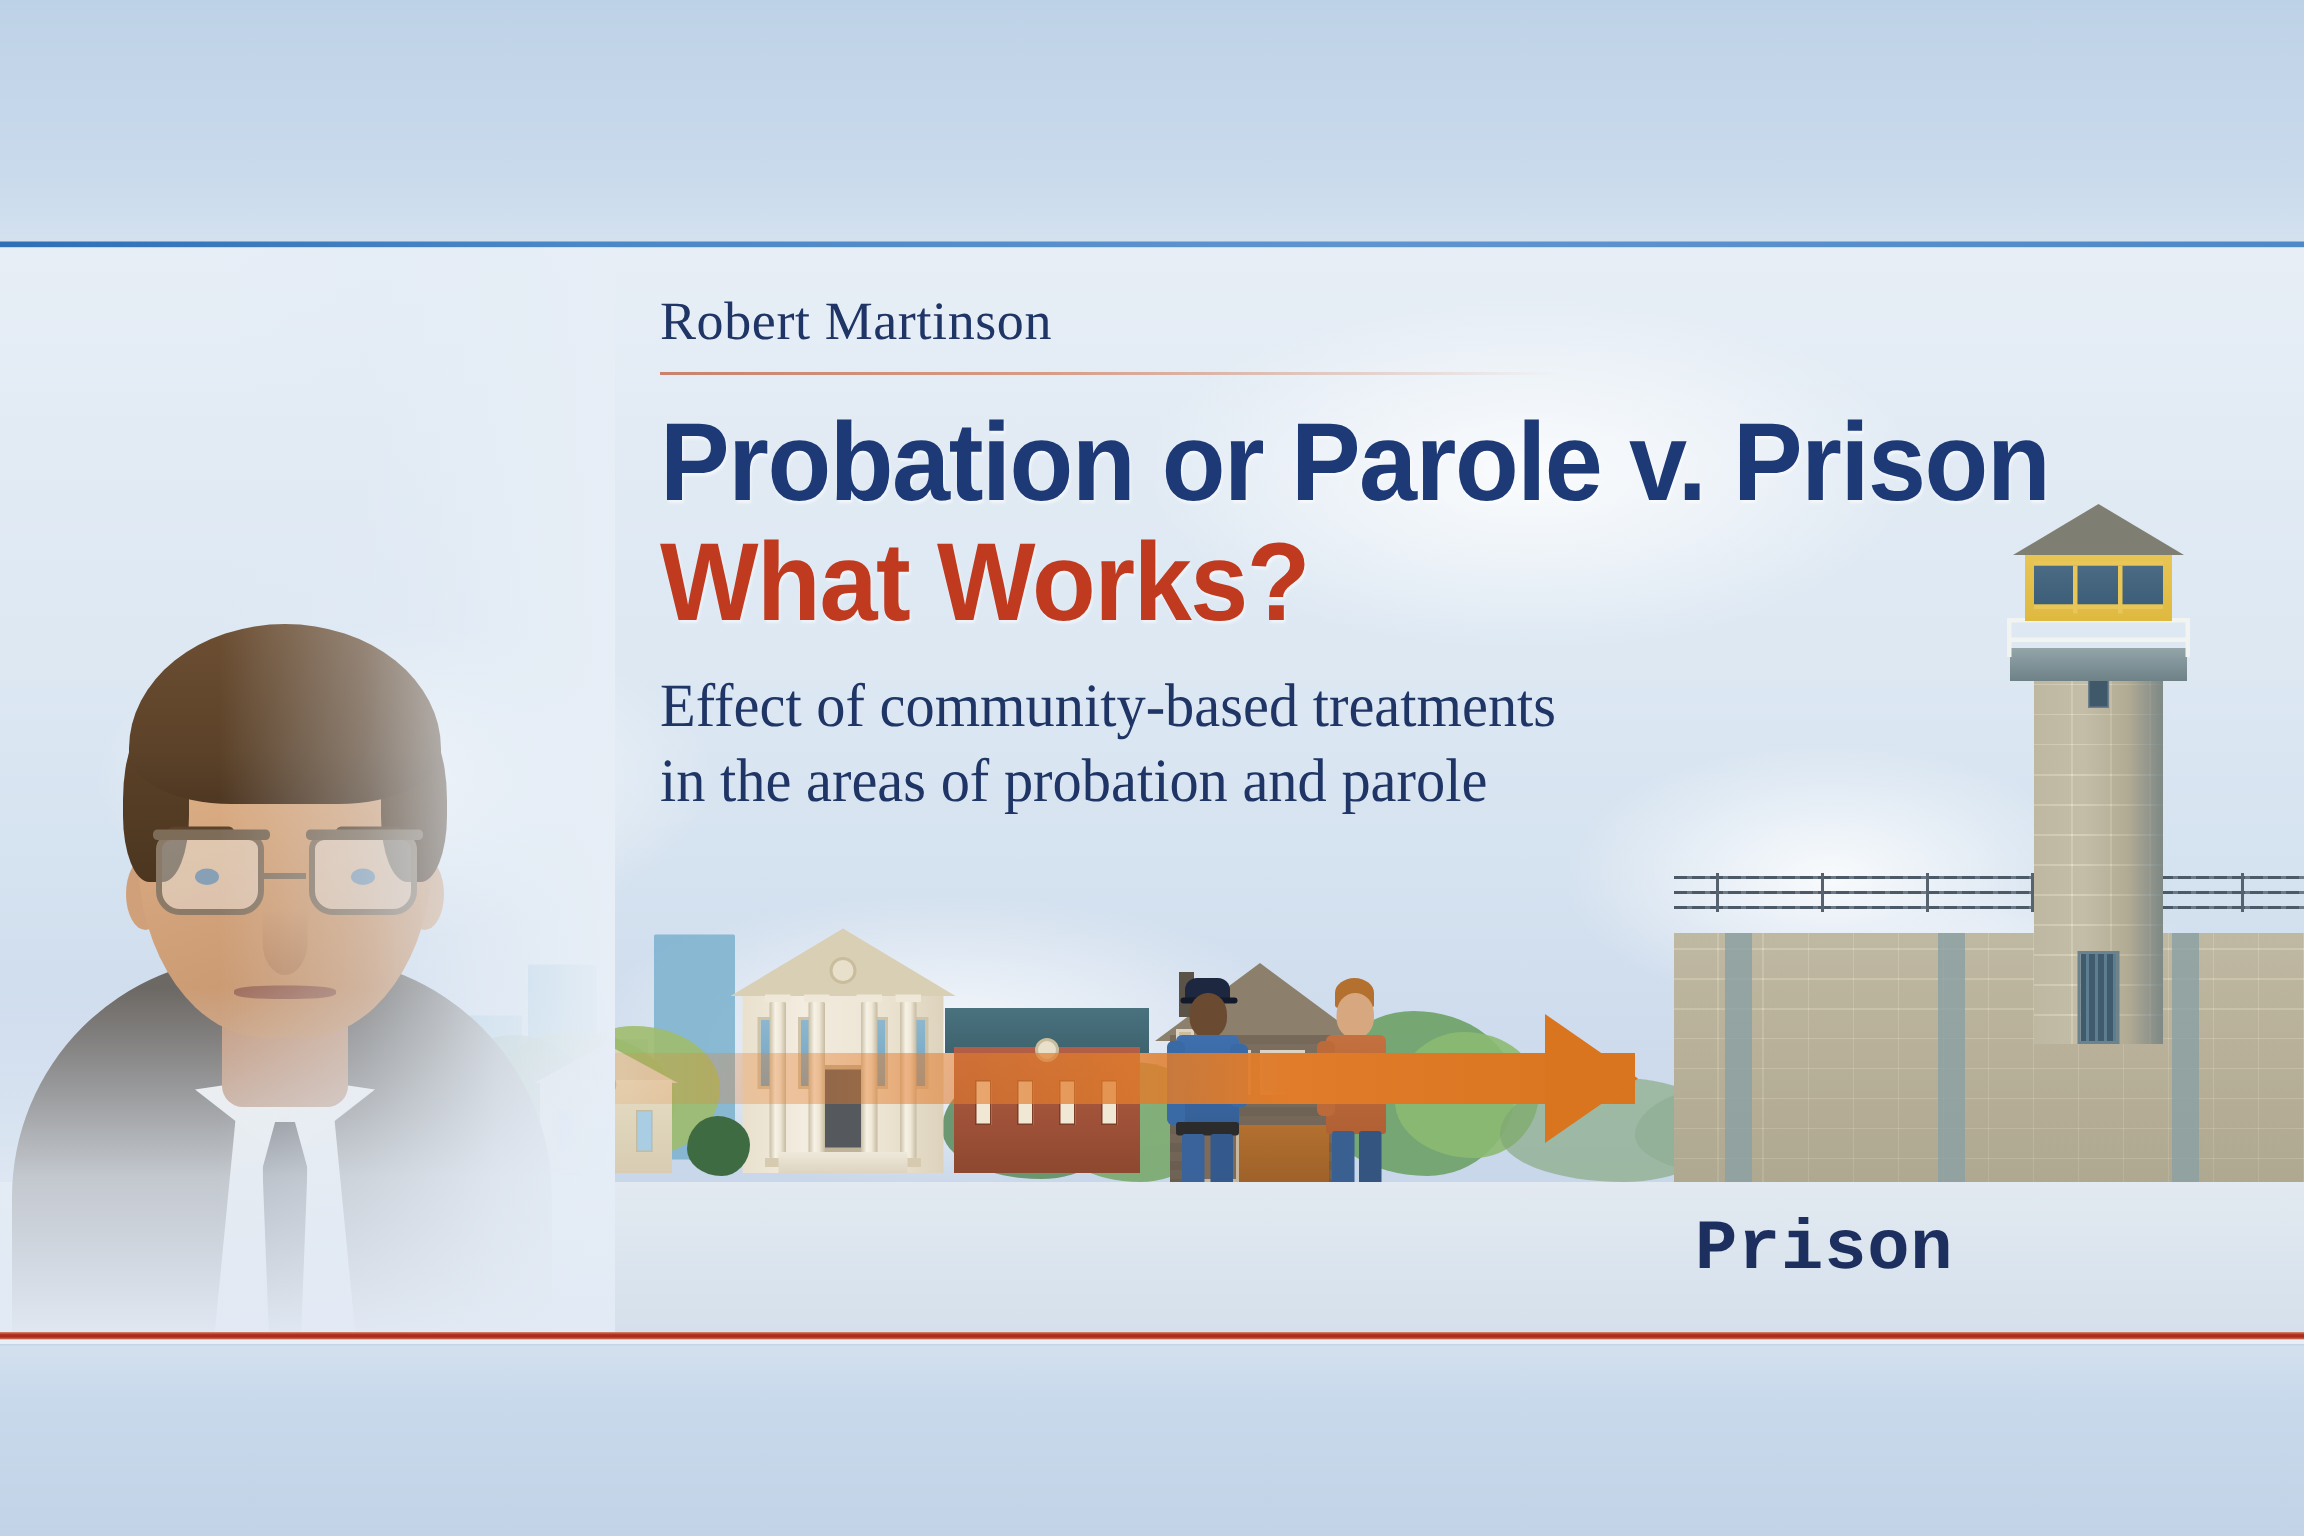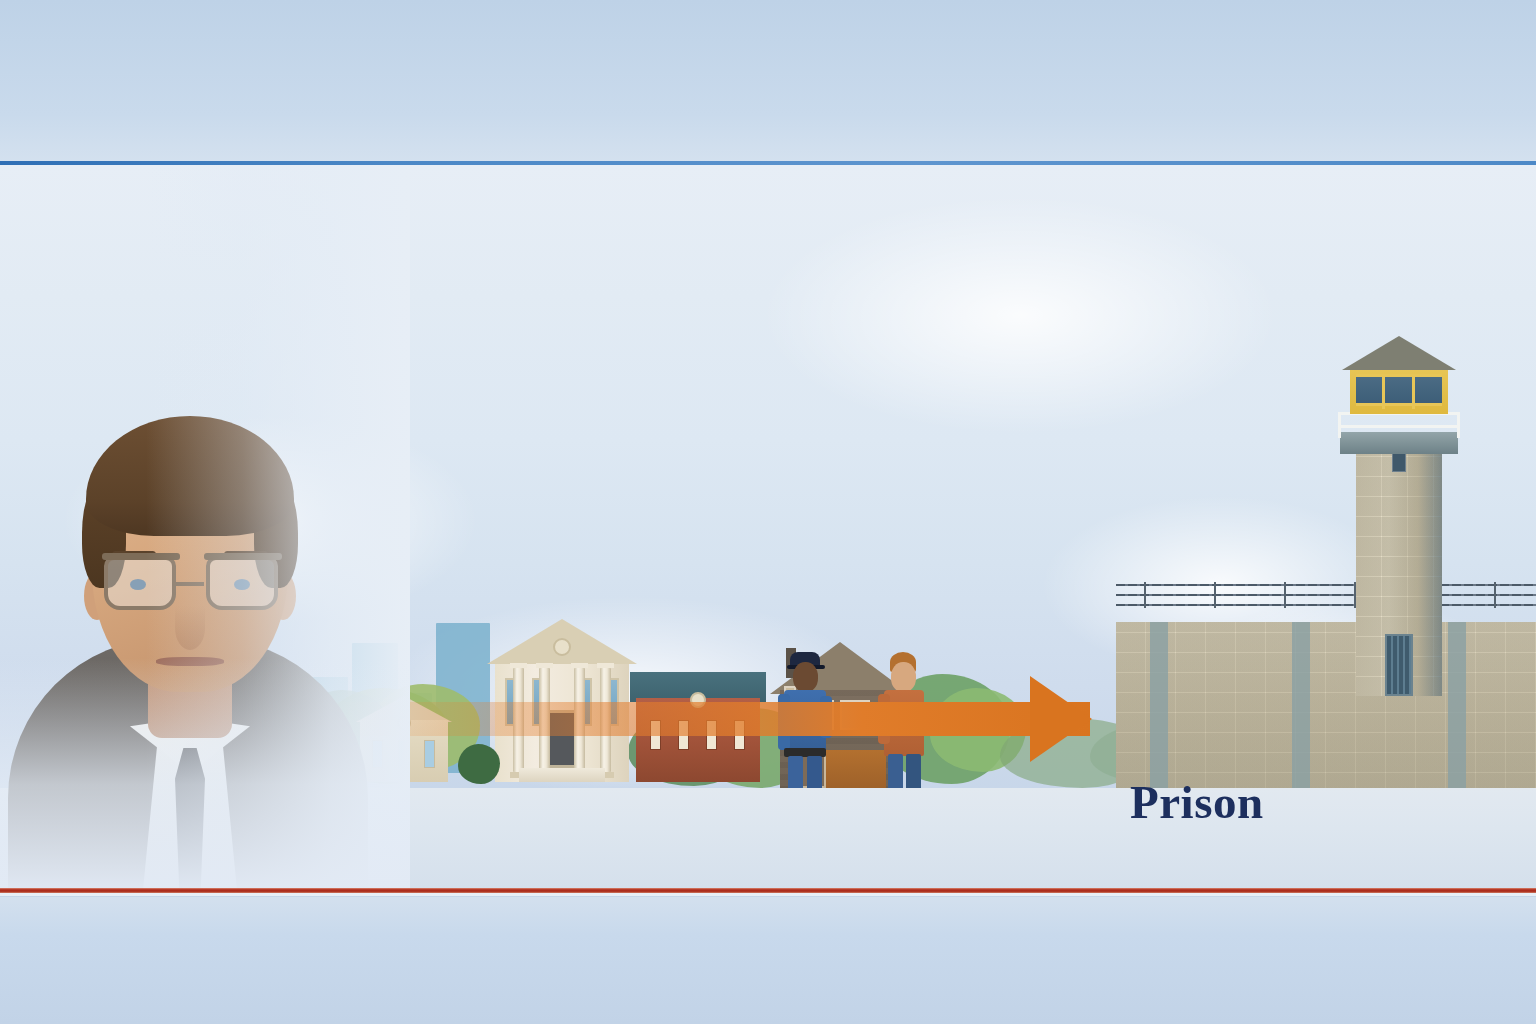--- a/index.html
+++ b/index.html
@@ -514,22 +514,32 @@
       <div class="pt-glassR"></div>
       <div class="pt-bridge"></div>
       <div class="pt-browline" style="left:50%; margin-left:-88px;"></div>
       <div class="pt-browline" style="left:50%; margin-left:14px;"></div>
       <div class="pt-nose"></div>
       <div class="pt-mouth"></div>
       <div class="pt-fade"></div>
       <div class="pt-fade-b"></div>
     </div>
 
-
-    <div class="prison-label" style="top:610px;">Prison</div>
+    <div class="headline" style="top:30px;">
+      <div class="author">Robert Martinson</div>
+      <div class="author-rule"></div>
+      <div class="title1">Probation or Parole v. Prison</div>
+      <div class="title2">What Works?</div>
+      <div class="subtitle">
+        <div>Effect of community-based treatments</div>
+        <div>in the areas of probation and parole</div>
+      </div>
+    </div>
+
+    <div class="prison-label" style="top:642px;font-family:Liberation Mono, monospace;">Prison</div>
 
   </div>
 
   <div class="rule-red"></div>
   <div class="rule-red-hi"></div>
   <div class="band-bottom"></div>
 
 </div>
 
 </body></html>

